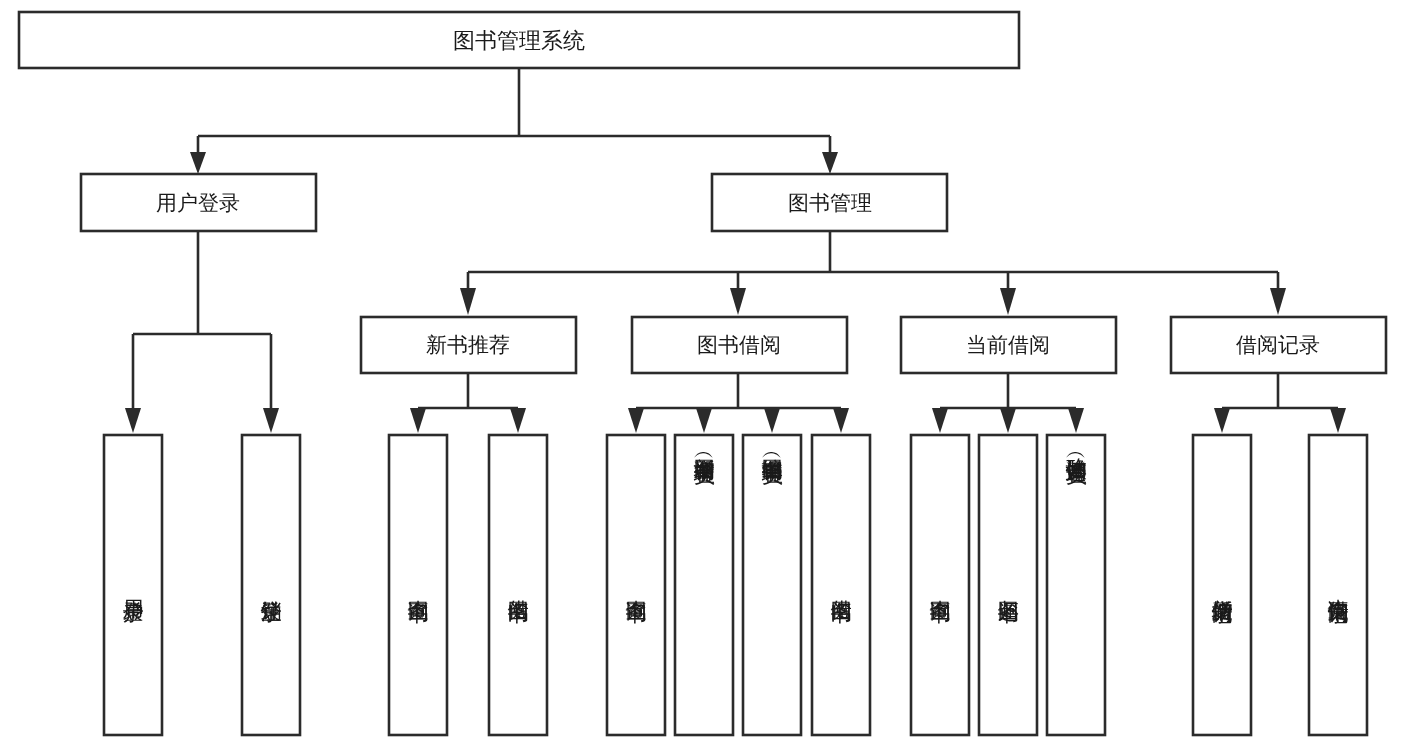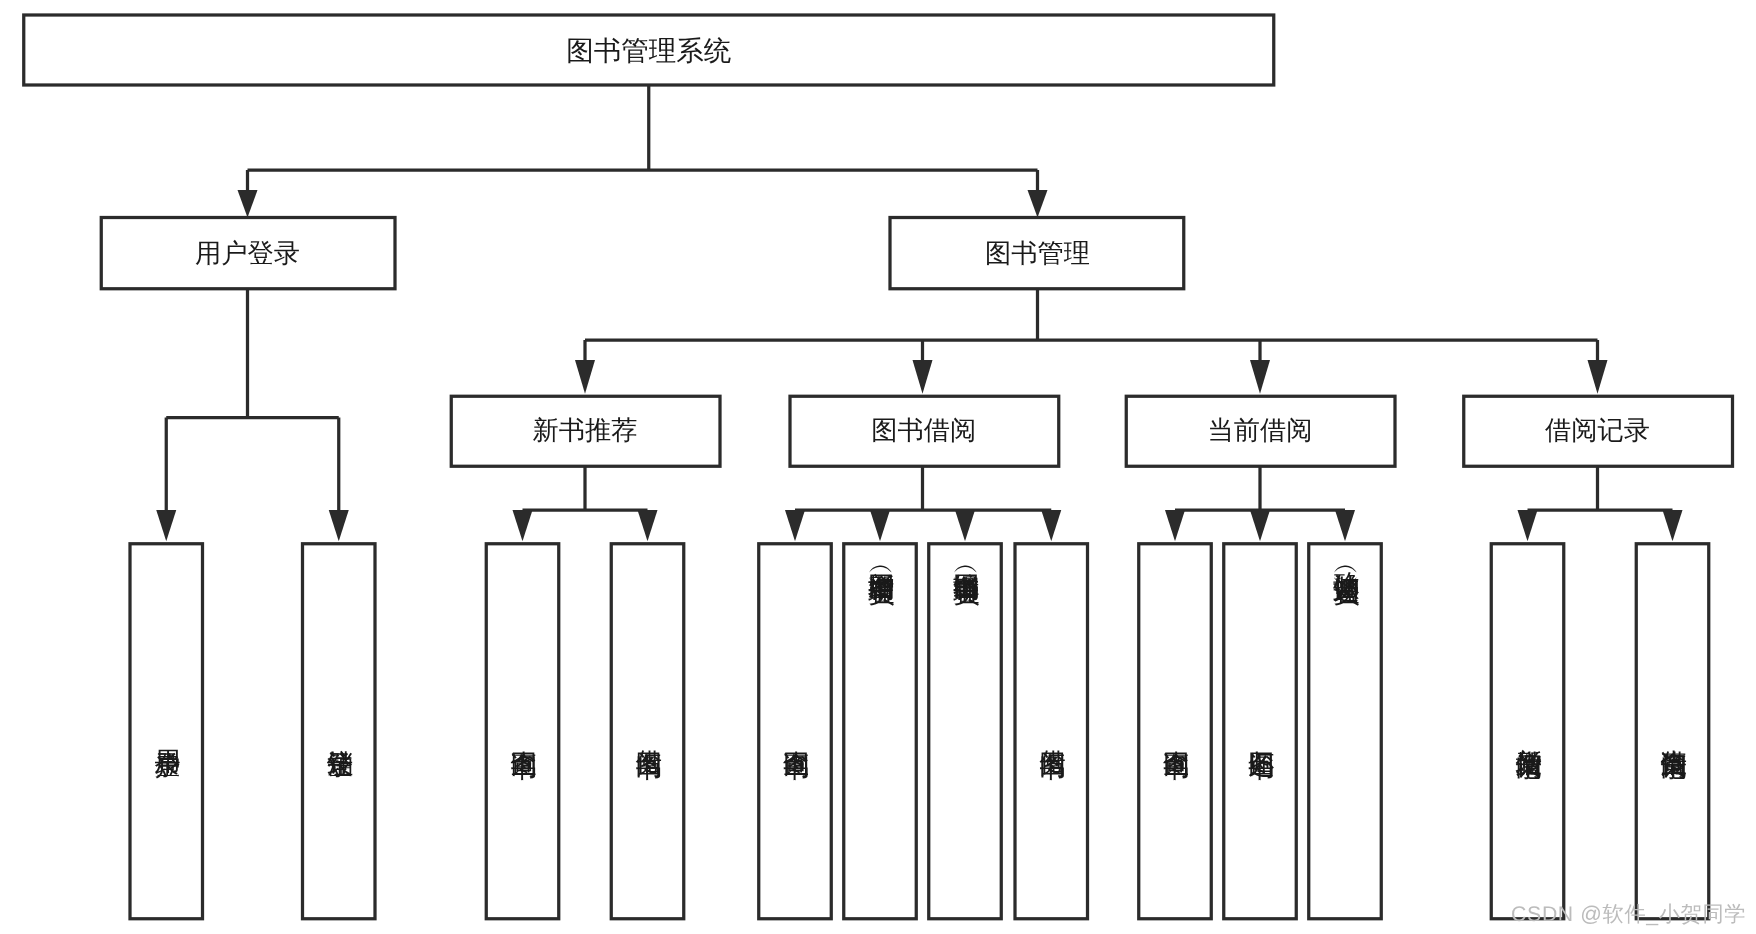--- a/index.html
+++ b/index.html
@@ -228,15 +228,14 @@
     <span class="vlabel-text" style="margin-top:6px;">确认归还（管理员）</span>
   </div>
 
   <div class="vlabel-wrap" style="left:1193px; top:435px; width:58px; height:300px;">
     <span class="vlabel-text">新增借阅记录</span>
   </div>
   <div class="vlabel-wrap" style="left:1309px; top:435px; width:58px; height:300px;">
     <span class="vlabel-text">查询借阅记录</span>
   </div>
 
-  <div id="watermark">CSDN @软件_小贺同学</div>
 
 </div>
 
 </body></html>

